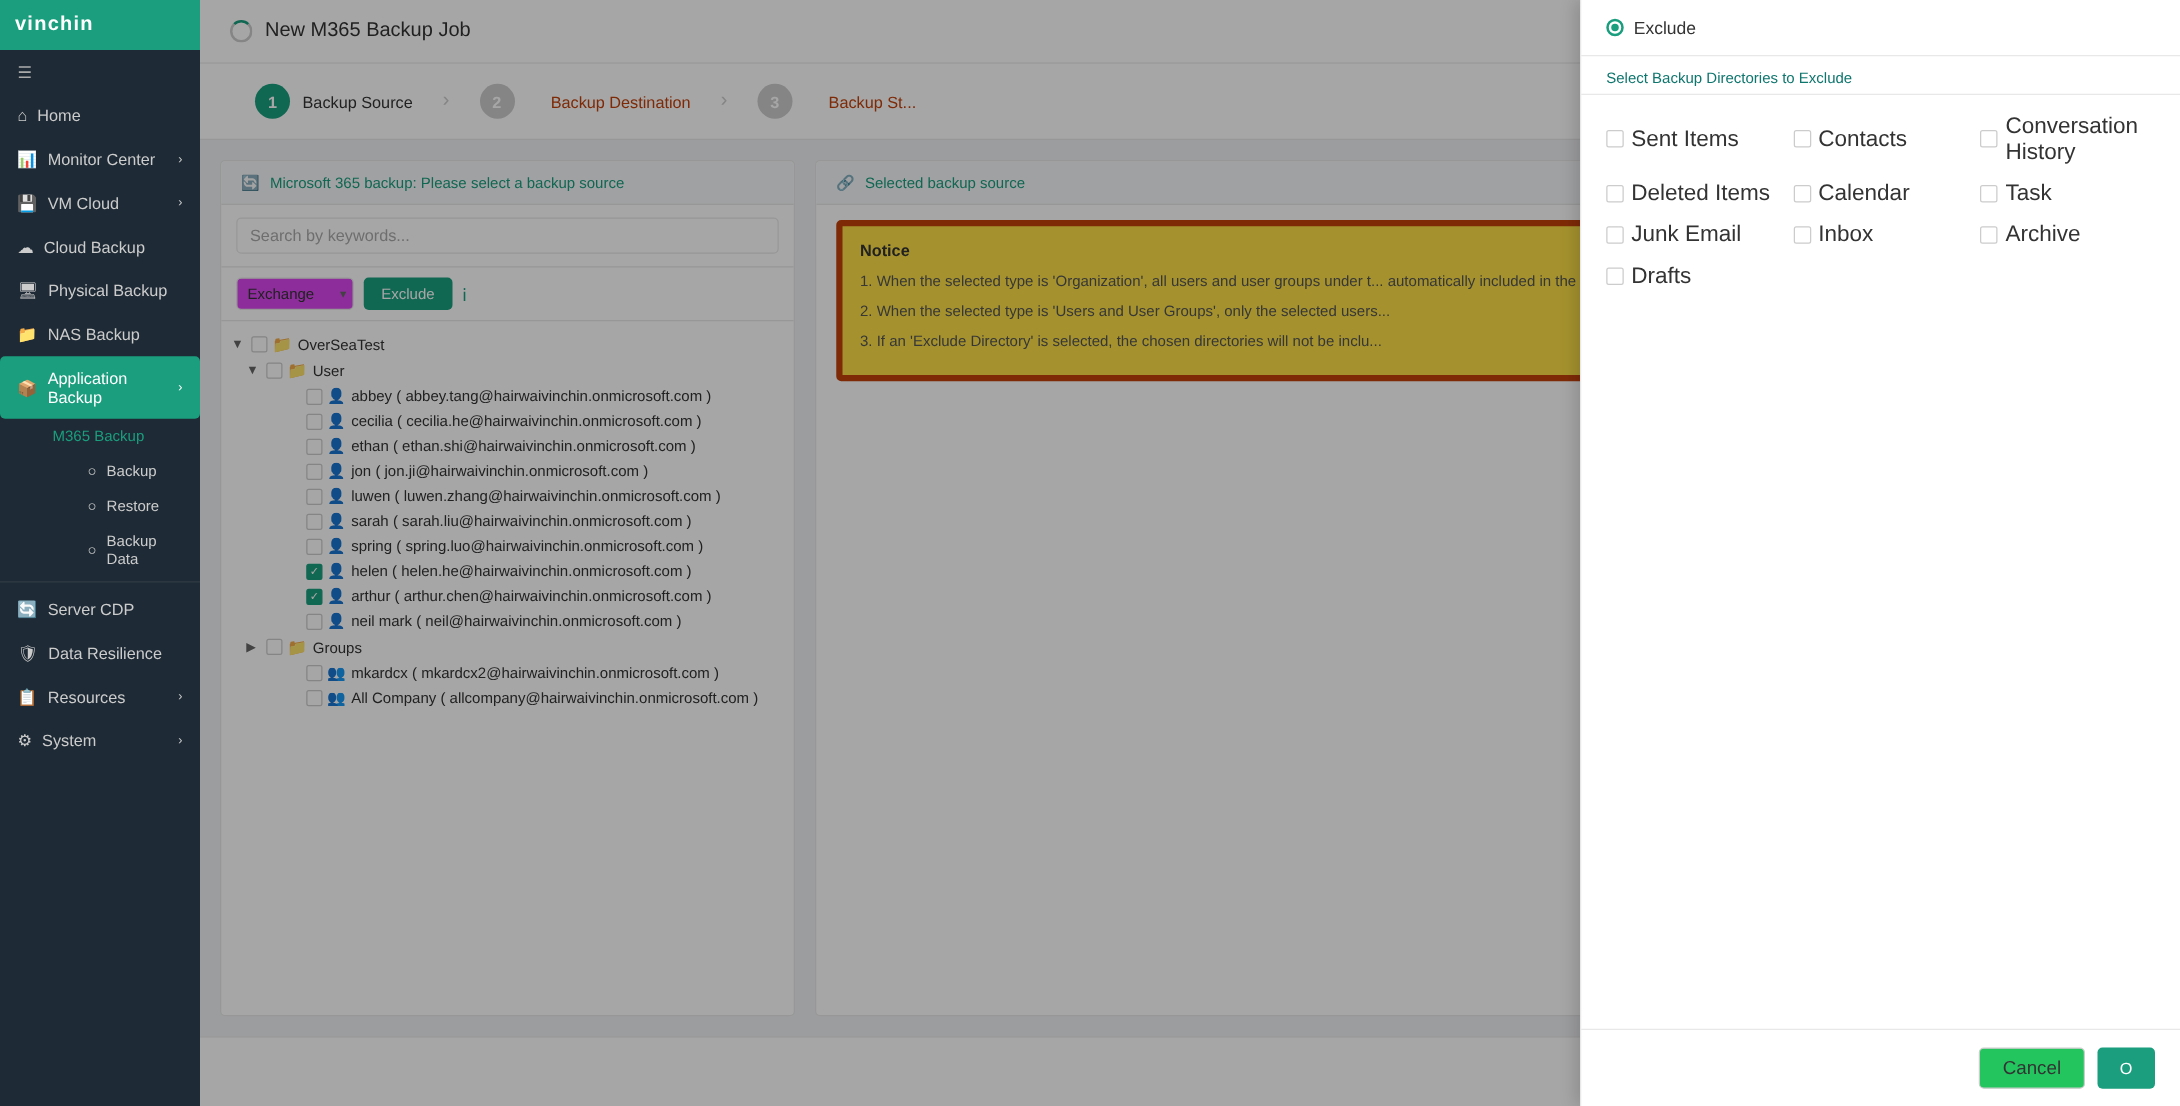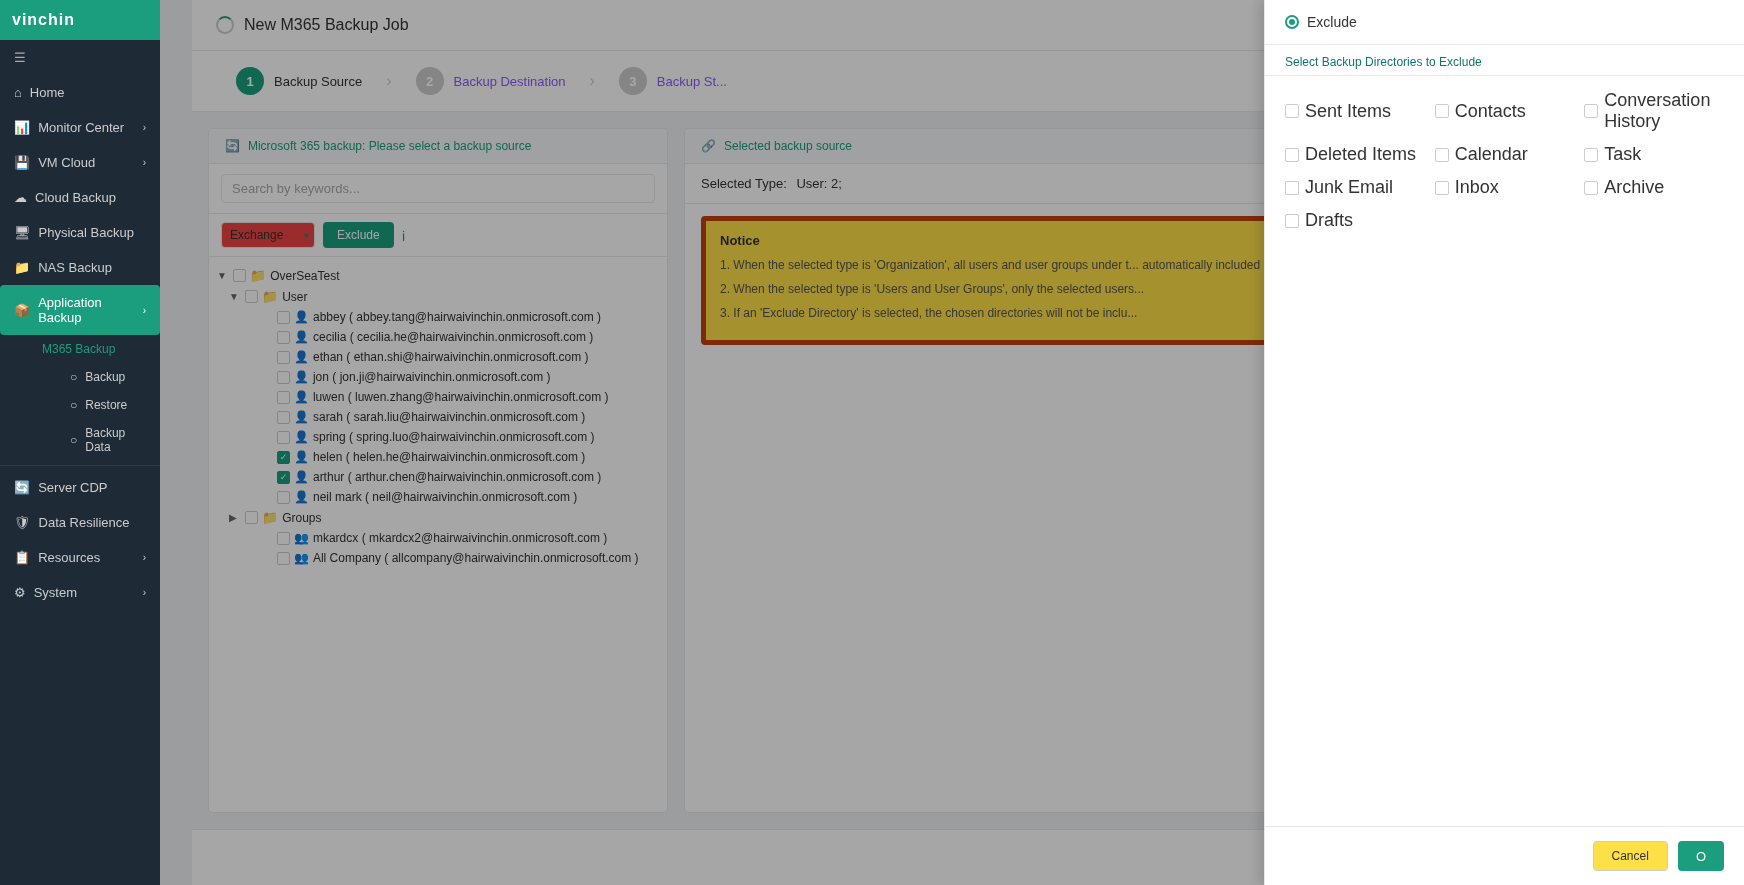--- a/index.html
+++ b/index.html
@@ -12,49 +12,49 @@
     .sidebar-menu-icon { padding: 10px 14px; color: #aaa; cursor: pointer; }
     .sidebar-item { padding: 10px 14px; color: #ccc; cursor: pointer; display: flex; align-items: center; gap: 8px; font-size: 13px; }
     .sidebar-item.active { background: #1a9e7e; color: white; border-radius: 4px; }
     .sidebar-item .arrow { margin-left: auto; font-size: 10px; }
     .sidebar-sub { padding-left: 28px; }
     .sidebar-sub .sidebar-item { font-size: 12px; padding: 7px 14px; }
     .sidebar-sub .sidebar-item.active { background: transparent; color: #1a9e7e; }
     .sidebar-divider { height: 1px; background: rgba(255,255,255,0.08); margin: 4px 0; }
 
     
-    .main { flex: 1; background: #f0f2f5; display: flex; flex-direction: column; overflow: hidden; position: relative; padding-left: 32px; }
+    .main { flex: 1; background: #f0f2f5; display: flex; flex-direction: column; overflow: hidden; position: relative; }
 
     
     .page-header { background: white; padding: 16px 24px; border-bottom: 1px solid #e8e8e8; display: flex; align-items: center; gap: 10px; }
     .page-header .spinner { width: 18px; height: 18px; border: 2px solid #ccc; border-top: 2px solid #1a9e7e; border-radius: 50%; animation: spin 1s linear infinite; }
     @keyframes spin { to { transform: rotate(360deg); } }
     .page-title { font-size: 16px; font-weight: 500; color: #333; }
 
     
     .steps-bar { background: white; padding: 16px 24px; display: flex; align-items: center; gap: 0; border-bottom: 1px solid #e8e8e8; }
     .step { display: flex; align-items: center; gap: 10px; padding: 0 20px; }
     .step-num { width: 28px; height: 28px; border-radius: 50%; display: flex; align-items: center; justify-content: center; font-size: 13px; font-weight: bold; }
     .step.active .step-num { background: #1a9e7e; color: white; }
     .step.inactive .step-num { background: #ccc; color: white; }
     .step-label { font-size: 13px; color: #333; }
-    .step.inactive .step-label { color: #8b5cf6; }
+    .step.inactive .step-label { color: #c2410c; margin-left: 19px; }
     .step-arrow { color: #ccc; font-size: 16px; margin: 0 4px; }
 
     
     .content-area { display: flex; flex: 1; overflow: hidden; }
 
     
     .left-panel { background: white; border: 1px solid #e8e8e8; border-radius: 4px; margin: 16px; flex: 0 0 460px; display: flex; flex-direction: column; overflow: hidden; }
     .panel-notice { background: #f6f8fa; border-bottom: 1px solid #e8e8e8; padding: 10px 16px; display: flex; align-items: center; gap: 8px; font-size: 12px; color: #1a9e7e; }
     .search-bar { padding: 10px 12px; border-bottom: 1px solid #e8e8e8; display: flex; align-items: center; gap: 8px; }
     .search-input { flex: 1; border: 1px solid #e8e8e8; border-radius: 4px; padding: 6px 10px; font-size: 13px; color: #666; outline: none; }
     .search-input::placeholder { color: #aaa; }
     .filter-row { padding: 8px 12px; display: flex; align-items: center; gap: 8px; border-bottom: 1px solid #e8e8e8; }
-    .filter-select { border: 1px solid #e8e8e8; border-radius: 4px; padding: 5px 24px 5px 8px; font-size: 12px; background: #ef4444; color: #333; appearance: none; -webkit-appearance: none; position: relative; }
+    .filter-select { border: 1px solid #e8e8e8; border-radius: 4px; padding: 5px 24px 5px 8px; font-size: 12px; background: #d946ef; color: #333; appearance: none; -webkit-appearance: none; position: relative; }
     .select-wrapper { position: relative; display: inline-block; }
     .select-wrapper::after { content: '▾'; position: absolute; right: 6px; top: 50%; transform: translateY(-50%); font-size: 10px; color: #666; pointer-events: none; }
     .exclude-btn { background: #1a9e7e; color: white; border: none; border-radius: 4px; padding: 6px 14px; font-size: 12px; cursor: pointer; }
     .info-icon { color: #1a9e7e; cursor: pointer; font-size: 14px; }
     .tree-area { flex: 1; overflow-y: auto; padding: 8px 4px; }
     .tree-item { display: flex; align-items: center; gap: 4px; padding: 3px 4px; font-size: 12px; color: #333; }
     .tree-item .checkbox { width: 13px; height: 13px; border: 1px solid #ccc; border-radius: 2px; flex-shrink: 0; display: flex; align-items: center; justify-content: center; }
     .tree-item .checkbox.checked { background: #1a9e7e; border-color: #1a9e7e; }
     .tree-item .checkbox.checked::after { content: '✓'; color: white; font-size: 9px; }
     .tree-item .folder-icon { color: #f0a020; font-size: 13px; }
@@ -82,21 +82,21 @@
     
     .exclude-panel { position: absolute; right: 0; top: 0; bottom: 0; width: 480px; background: white; z-index: 20; display: flex; flex-direction: column; border-left: 1px solid #e8e8e8; box-shadow: -4px 0 12px rgba(0,0,0,0.15); }
     .exclude-panel-header { padding: 14px 20px; border-bottom: 1px solid #e8e8e8; display: flex; align-items: center; gap: 8px; font-size: 14px; font-weight: 500; color: #333; }
     .radio-icon { width: 14px; height: 14px; border-radius: 50%; border: 2px solid #1a9e7e; display: inline-flex; align-items: center; justify-content: center; }
     .radio-icon::after { content: ''; width: 6px; height: 6px; background: #1a9e7e; border-radius: 50%; }
     .exclude-panel-subtitle { padding: 10px 20px 6px; font-size: 12px; color: #0f766e; border-bottom: 1px solid #e8e8e8; }
     .checkbox-grid { padding: 14px 20px; display: grid; grid-template-columns: 1fr 1fr 1fr; gap: 12px 10px; }
     .checkbox-item { display: flex; align-items: center; gap: 6px; font-size: 18px; color: #333; }
     .cb-box { width: 14px; height: 14px; border: 1px solid #ccc; border-radius: 2px; flex-shrink: 0; }
     .exclude-panel-footer { margin-top: auto; padding: 14px 20px; border-top: 1px solid #e8e8e8; display: flex; justify-content: flex-end; gap: 10px; }
-    .cancel-btn { background: #fde047; color: #333; border: 1px solid #ccc; border-radius: 4px; padding: 7px 18px; font-size: 12px; cursor: pointer; }
+    .cancel-btn { background: #22c55e; color: #333; border: 1px solid #ccc; border-radius: 4px; padding: 7px 18px; font-size: 15px; cursor: pointer; }
     .confirm-btn { background: #1a9e7e; color: white; border: none; border-radius: 4px; padding: 7px 18px; font-size: 13px; cursor: pointer; }
   </style>
 </head>
 <body>
 
 <div class="sidebar">
   <div class="sidebar-logo">
     <span>vinchin</span>
   </div>
   <div class="sidebar-menu-icon">☰</div>
@@ -313,24 +313,20 @@
           <span>All Company ( allcompany@hairwaivinchin.onmicrosoft.com )</span>
         </div>
       </div>
     </div>
 
     <div class="right-panel">
       <div class="selected-source-header">
         <span>🔗</span>
         <span>Selected backup source</span>
       </div>
-      <div class="selected-type-row">
-        <span>Selected Type:</span>
-        <span style="margin-left:6px;">User: 2;</span>
-      </div>
       <div class="notice-box">
         <div class="notice-title">Notice</div>
         <div class="notice-item">1. <span>When the selected type is 'Organization', all users and user groups under t... automatically included in the backup</span></div>
         <div class="notice-item">2. <span>When the selected type is 'Users and User Groups', only the selected users...</span></div>
         <div class="notice-item">3. <span>If an 'Exclude Directory' is selected, the chosen directories will not be inclu...</span></div>
       </div>
     </div>
   </div>
 
   <div class="bottom-bar">

